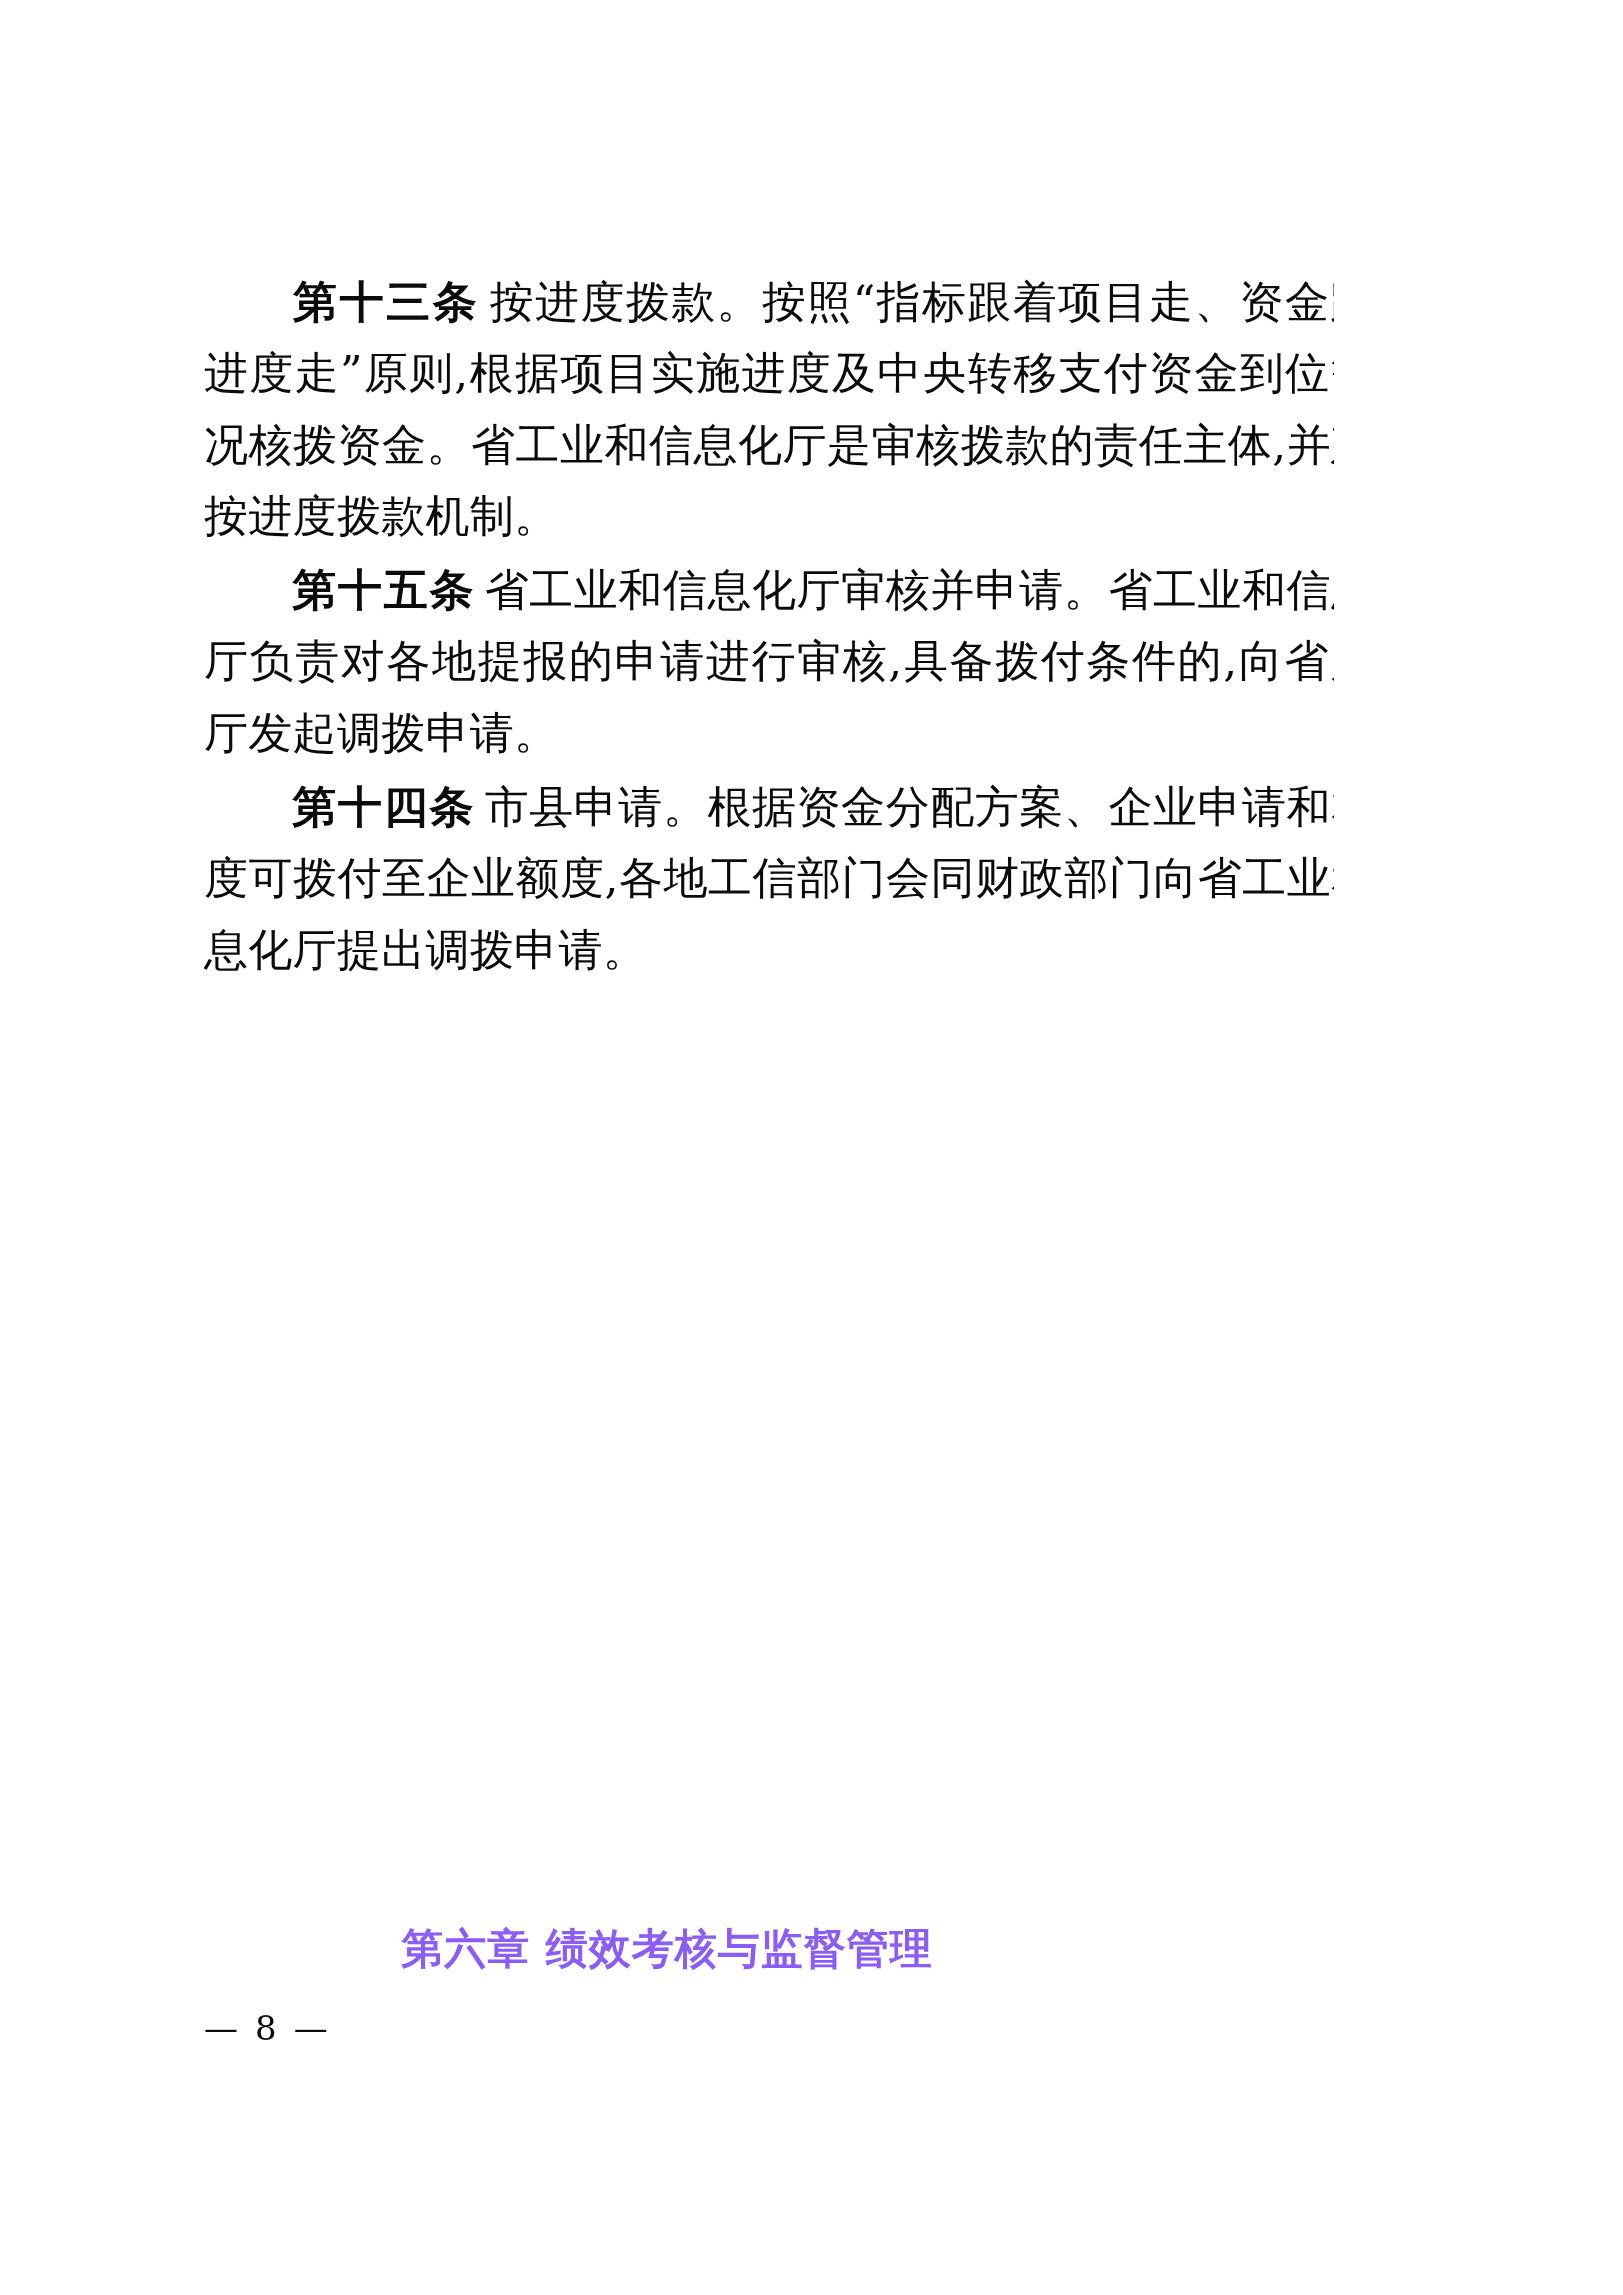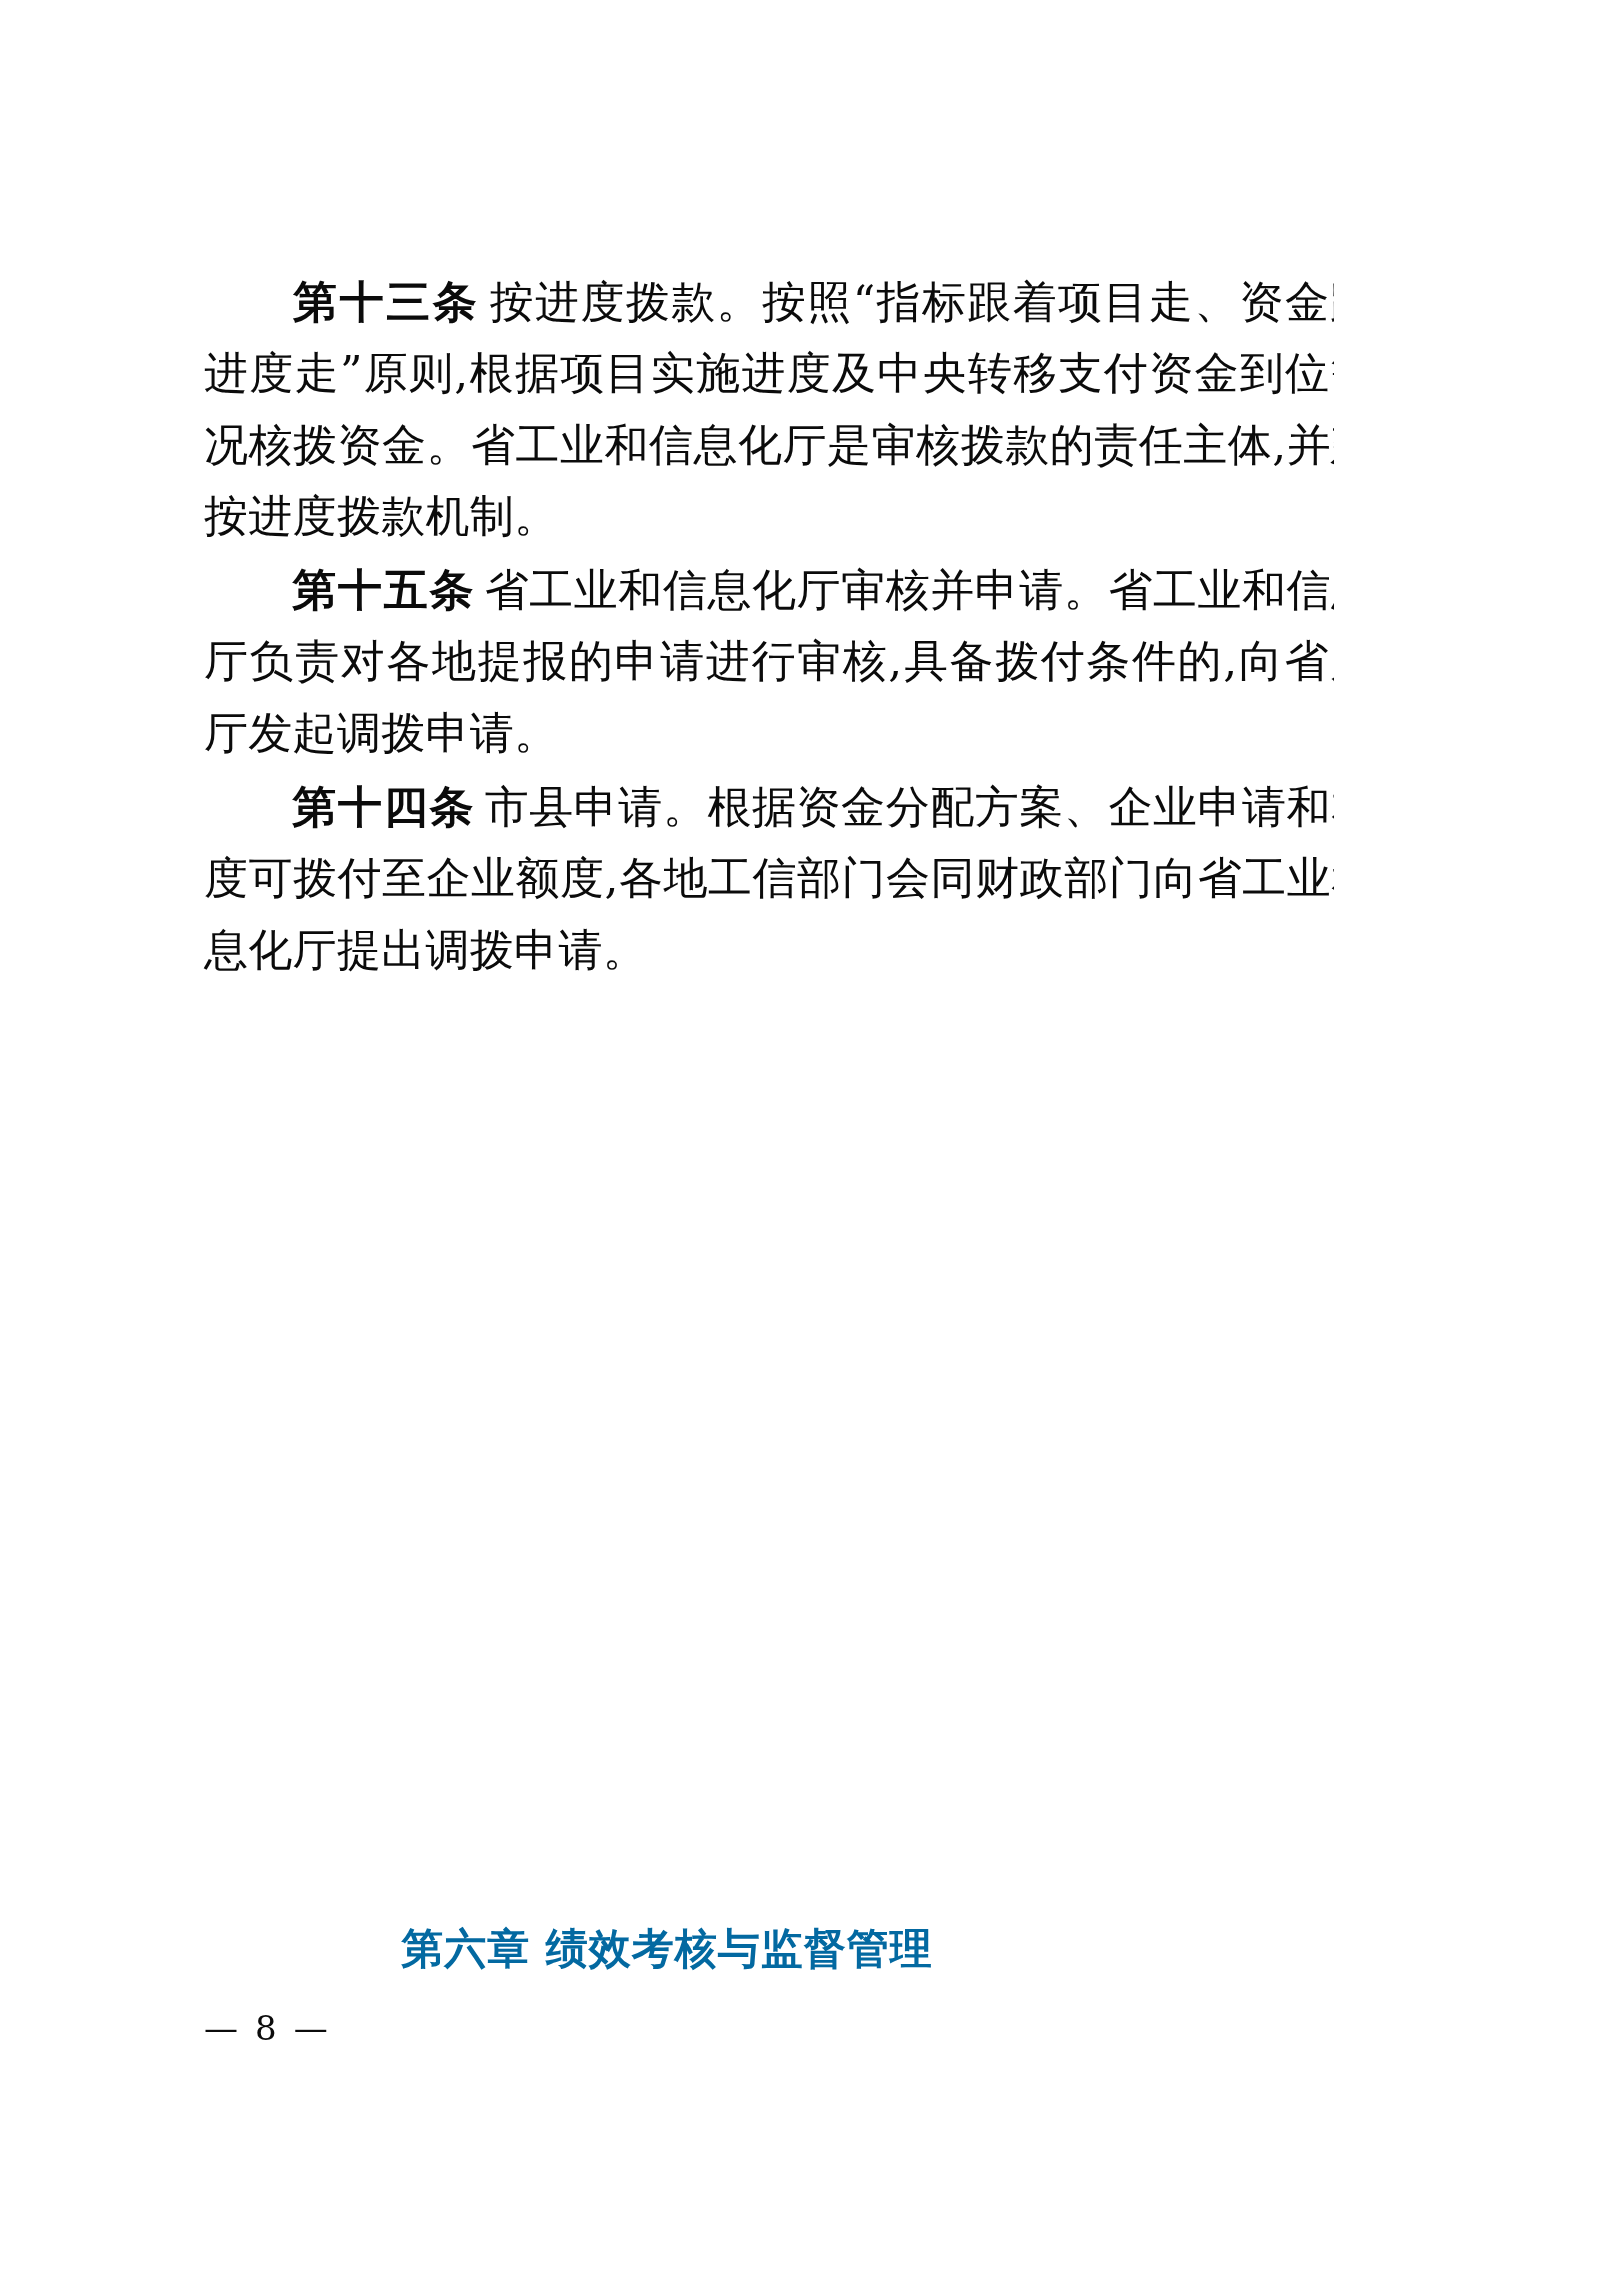--- a/index.html
+++ b/index.html
@@ -50,21 +50,21 @@
   .chapter-heading {
     position: absolute;
     left: 0;
     right: 0;
     top: 1921px;
     text-align: center;
     font-family: "DejaVu Sans", "Liberation Sans", sans-serif;
     font-weight: 700;
     font-size: 42px;
     letter-spacing: 1px;
-    color: #0369a1;
+    color: #8b5cf6;
   }
   .page-number {
     position: absolute;
     left: 204px;
     top: 2008px;
     font-size: 34px;
     font-family: "DejaVu Serif", "Liberation Serif", serif;
     color: #0b0b0b;
     letter-spacing: 3.1px;
   }

